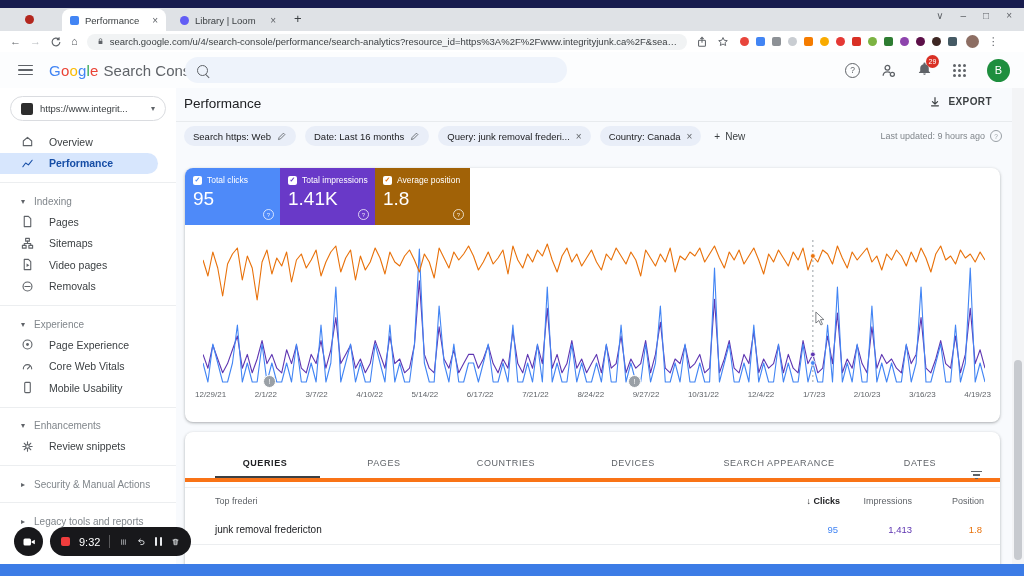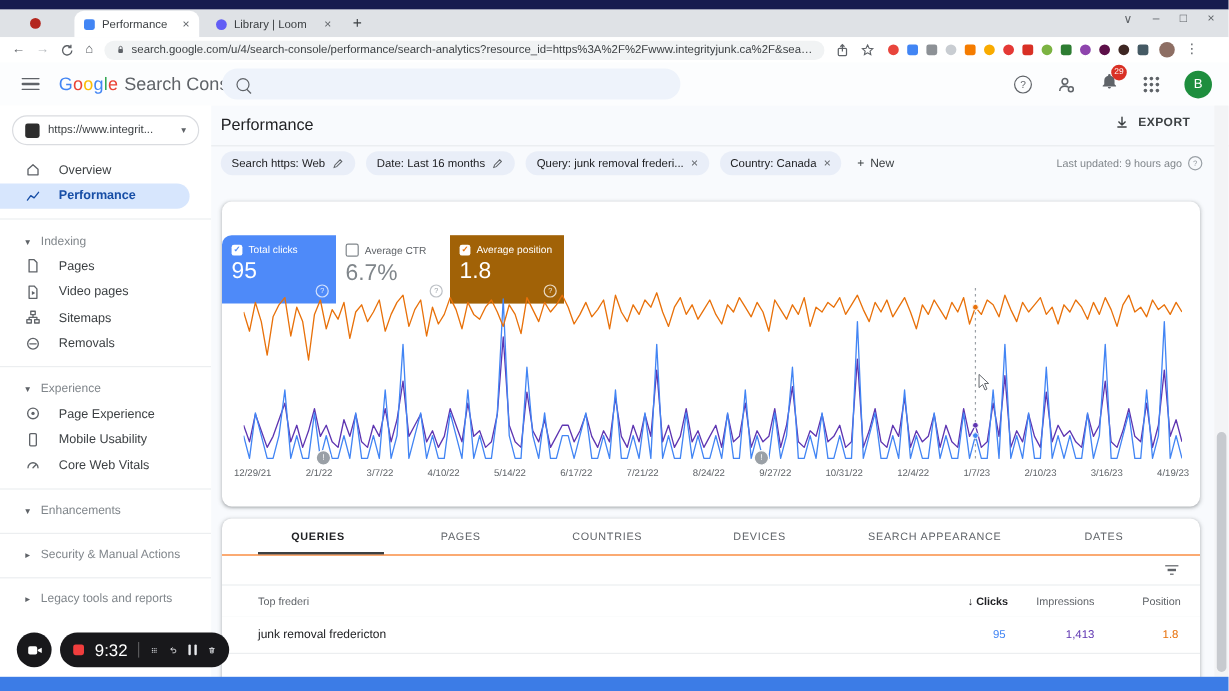--- a/index.html
+++ b/index.html
@@ -73,38 +73,38 @@
   .nav-item.active{background:#d7e6fd;border-radius:0 14px 14px 0;color:#174ea6;font-weight:bold;width:158px;box-sizing:border-box;}
   .side-div{height:1px;background:#eceef0;margin:8px 0;}
   .sec-title{display:flex;align-items:center;gap:9px;padding-left:21px;height:20px;font-size:10px;color:#80868b;}
   .sec-title .caret{font-size:8px;color:#5f6368;}
   svg.sic{stroke:#5f6368;fill:none;stroke-width:1.2;stroke-linecap:round;stroke-linejoin:round;}
   .active svg.sic{stroke:#174ea6;}
   
   .main{position:absolute;left:176px;top:88px;width:848px;height:476px;background:#f8fafd;}
   .title-row{position:absolute;top:0;left:0;width:100%;height:30px;}
   .page-title{position:absolute;left:8px;top:8px;font-size:13.5px;color:#202124;}
-  .export-btn{position:absolute;right:32px;top:8px;display:flex;align-items:center;gap:7px;
+  .export-btn{position:absolute;right:32px;top:8px;display:flex;align-items:flex-start;gap:7px;
               font-size:10px;font-weight:bold;letter-spacing:.4px;color:#3c4043;}
   .main-div{position:absolute;top:33px;left:0;width:100%;height:1px;background:#e8ebee;}
   .filter-row{position:absolute;top:38px;left:8px;display:flex;align-items:center;gap:9px;}
   .chip{height:20px;background:#e9eef8;border-radius:11px;display:flex;align-items:center;gap:6px;
         padding:0 9px;font-size:9.5px;color:#202124;}
   .chip .cx{color:#5f6368;font-size:10px;}
   .new-filter{display:flex;align-items:center;gap:5px;font-size:10px;color:#3c4043;margin-left:4px;}
   .last-updated{position:absolute;top:42px;right:22px;display:flex;align-items:center;gap:5px;
                 font-size:9px;color:#80868b;}
   .qcircle-sm{width:10px;height:10px;border:1px solid #9aa0a6;border-radius:50%;color:#9aa0a6;
               font-size:6.5px;display:flex;align-items:center;justify-content:center;}
   
   .card{position:absolute;left:9px;width:815px;background:#fff;border-radius:8px;
         box-shadow:0 1px 2px rgba(60,64,67,.25),0 1px 3px 1px rgba(60,64,67,.12);}
   .card1{top:80px;height:254px;}
   .tiles{position:absolute;top:0;left:0;display:flex;}
-  .tile{width:95px;height:57px;position:relative;padding:7px 8px;box-sizing:border-box;margin-top:28px;}
+  .tile{width:95px;height:57px;position:relative;padding:7px 8px;box-sizing:border-box;}
   .tile:first-child{border-top-left-radius:8px;}
   .tile-head{display:flex;align-items:center;gap:5px;}
   .cbx{width:9px;height:9px;border-radius:2px;background:#fff;display:flex;align-items:center;justify-content:center;
        font-size:7px;font-weight:bold;flex:0 0 auto;}
   .tile-label{font-size:8.5px;color:#fff;white-space:nowrap;}
   .tile-value{font-size:19px;color:#fff;margin-top:3px;}
   .tile-q{position:absolute;right:6px;bottom:5px;width:9px;height:9px;border:1px solid rgba(255,255,255,.75);
           border-radius:50%;color:rgba(255,255,255,.85);font-size:6px;display:flex;align-items:center;justify-content:center;}
   .tile.clicks{background:#4e8af9;}
   .tile.impressions{background:#6939c8;}
@@ -118,21 +118,21 @@
   .tile.impressions .cbx{color:#6939c8;}
   .tile.position .cbx{color:#e8710a;}
   .chart-wrap{position:absolute;left:18px;top:66px;width:782px;height:150px;}
   .axis-labels{position:absolute;left:10px;top:222px;width:796px;display:flex;justify-content:space-between;}
   .axis-labels span{font-size:8px;color:#5f6368;}
   .anno-dot{position:absolute;top:207px;width:11px;height:11px;border-radius:50%;background:#9aa0a6;
             color:#fff;font-size:7px;display:flex;align-items:center;justify-content:center;border:1px solid #fff;}
   .anno-1{left:78px;} .anno-2{left:443px;}
   
   .card2{top:344px;height:220px;}
-  .tbl-tabs{position:absolute;top:0;left:0;width:100%;height:30px;border-bottom:1px solid #f97316;}
+  .tbl-tabs{position:absolute;top:16px;left:0;width:100%;height:30px;border-bottom:4px solid #f97316;}
   .ttab{position:absolute;top:10px;transform:translateX(-50%);font-size:9px;letter-spacing:.6px;color:#5f6368;}
   .ttab.active{color:#202124;font-weight:bold;}
   .t0{left:80px}.t1{left:199px}.t2{left:321px}.t3{left:448px}.t4{left:594px}.t5{left:735px}
   .ttab-underline{position:absolute;top:27.5px;left:30px;width:105px;height:2.5px;background:#3c4043;}
   .tbl-filter-row{position:absolute;top:31px;left:0;width:100%;height:24px;}
   .filter-icon{position:absolute;right:18px;top:8px;width:11px;display:flex;flex-direction:column;gap:2px;align-items:center;}
   .filter-icon i{height:1.4px;background:#5f6368;display:block;}
   .filter-icon i:nth-child(1){width:11px}.filter-icon i:nth-child(2){width:7px}.filter-icon i:nth-child(3){width:3px}
   .tbl-head{position:absolute;top:55px;left:0;width:100%;height:26px;border-top:1px solid #eceef0;border-bottom:1px solid #eceef0;}
   .th-queries{position:absolute;left:30px;top:8px;font-size:9px;color:#5f6368;}
@@ -147,21 +147,21 @@
   .td-pos{right:18px;color:#e8710a;}
   
   .scrollbar{position:absolute;right:0;top:88px;width:12px;height:476px;background:#f3f4f6;}
   .scroll-thumb{position:absolute;right:2px;top:272px;width:8px;height:200px;background:#c7cacf;border-radius:4px;}
   
   .loom-circle{position:absolute;left:14px;top:527px;width:29px;height:29px;border-radius:50%;background:#18181b;
                display:flex;align-items:center;justify-content:center;z-index:30;}
   .loom-pill{position:absolute;left:50px;top:527px;width:141px;height:29px;border-radius:15px;background:#18181b;
              display:flex;align-items:center;gap:9px;padding:0 11px;box-sizing:border-box;z-index:30;}
   .stop-sq{width:9px;height:9px;border-radius:2px;background:#f03d3d;flex:0 0 auto;}
-  .rec-time{color:#fff;font-size:14px;}
+  .rec-time{color:#fff;font-size:11px;}
   .loom-sep{width:1px;height:13px;background:rgba(255,255,255,.28);}
   .pause-ic{display:flex;gap:2.5px;}
   .pause-ic i{width:2.2px;height:9px;background:#e8eaed;display:block;border-radius:1px;}
 </style>
 </head>
 <body>
 
 <div class="stage">
 
   <div class="top-strip"></div>
@@ -300,40 +300,40 @@
       <span class="nicon">
           <svg class="sic" viewBox="0 0 14 14">
             <path d="M3.5 1.5H8l2.5 2.5v8.5h-7z"></path>
           </svg>
         </span>
       <span>Pages</span>
     </div>
     <div class="nav-item">
       <span class="nicon">
           <svg class="sic" viewBox="0 0 14 14">
-            <path d="M3.5 1.5H8l2.5 2.5v8.5h-7z"></path>
-            <path d="M6 6l3 1.8L6 9.6z" fill="#5f6368" stroke="none"></path>
-          </svg>
-        </span>
-      <span>Video pages</span>
-    </div>
-    <div class="nav-item">
-      <span class="nicon">
-          <svg class="sic" viewBox="0 0 14 14">
             <rect x="5" y="1.5" width="4" height="3"></rect>
             <rect x="1.5" y="9" width="4" height="3"></rect>
             <rect x="8.5" y="9" width="4" height="3"></rect>
             <path d="M7 4.5V7M3.5 9V7h7v2"></path>
           </svg>
         </span>
       <span>Sitemaps</span>
     </div>
     <div class="nav-item">
       <span class="nicon">
           <svg class="sic" viewBox="0 0 14 14">
+            <path d="M3.5 1.5H8l2.5 2.5v8.5h-7z"></path>
+            <path d="M6 6l3 1.8L6 9.6z" fill="#5f6368" stroke="none"></path>
+          </svg>
+        </span>
+      <span>Video pages</span>
+    </div>
+    <div class="nav-item">
+      <span class="nicon">
+          <svg class="sic" viewBox="0 0 14 14">
             <circle cx="7" cy="7" r="4.8"></circle>
             <line x1="4.2" y1="7" x2="9.8" y2="7"></line>
           </svg>
         </span>
       <span>Removals</span>
     </div>
     <div class="side-div"></div>
     <div class="sec-title">
       <span class="caret">▾</span>
       <span>Experience</span>
@@ -343,38 +343,47 @@
           <svg class="sic" viewBox="0 0 14 14">
             <circle cx="7" cy="7" r="4.8"></circle>
             <circle cx="7" cy="7" r="1.5" fill="#5f6368" stroke="none"></circle>
           </svg>
         </span>
       <span>Page Experience</span>
     </div>
     <div class="nav-item">
       <span class="nicon">
           <svg class="sic" viewBox="0 0 14 14">
-            <rect x="4" y="1.5" width="6" height="11" rx="1"></rect>
-          </svg>
-        </span>
-      <span>Mobile Usability</span>
-    </div>
-    <div class="nav-item">
-      <span class="nicon">
-          <svg class="sic" viewBox="0 0 14 14">
             <path d="M2.5 9.5a4.5 4.5 0 0 1 9 0"></path>
             <line x1="7" y1="9.5" x2="9.8" y2="6.5"></line>
           </svg>
         </span>
       <span>Core Web Vitals</span>
+    </div>
+    <div class="nav-item">
+      <span class="nicon">
+          <svg class="sic" viewBox="0 0 14 14">
+            <rect x="4" y="1.5" width="6" height="11" rx="1"></rect>
+          </svg>
+        </span>
+      <span>Mobile Usability</span>
     </div>
     <div class="side-div"></div>
     <div class="sec-title">
       <span class="caret">▾</span>
       <span>Enhancements</span>
+    </div>
+    <div class="nav-item">
+      <span class="nicon">
+          <svg class="sic" viewBox="0 0 14 14">
+            <circle cx="7" cy="7" r="2"></circle>
+            <path d="M7 2v2M7 10v2M2 7h2M10 7h2M3.5 3.5l1.4 1.4M9.1 9.1l1.4 1.4M10.5 3.5 9.1 4.9M4.9 9.1 3.5 10.5"></path>
+          </svg>
+        </span>
+      <span>Review snippets</span>
     </div>
     <div class="side-div"></div>
     <div class="sec-title">
       <span class="caret">▸</span>
       <span>Security &amp; Manual Actions</span>
     </div>
     <div class="side-div"></div>
     <div class="sec-title">
       <span class="caret">▸</span>
       <span>Legacy tools and reports</span>
@@ -427,26 +436,26 @@
     <div class="card card1">
       <div class="tiles">
         <div class="tile clicks">
           <div class="tile-head">
             <span class="cbx">✓</span>
             <span class="tile-label">Total clicks</span>
           </div>
           <div class="tile-value">95</div>
           <span class="tile-q">?</span>
         </div>
-        <div class="tile ctr">
+        <div class="tile impressions">
           <div class="tile-head">
-            <span class="cbx"></span>
-            <span class="tile-label">Average CTR</span>
+            <span class="cbx">✓</span>
+            <span class="tile-label">Total impressions</span>
           </div>
-          <div class="tile-value">6.7%</div>
+          <div class="tile-value">1.41K</div>
           <span class="tile-q">?</span>
         </div>
         <div class="tile position">
           <div class="tile-head">
             <span class="cbx">✓</span>
             <span class="tile-label">Average position</span>
           </div>
           <div class="tile-value">1.8</div>
           <span class="tile-q">?</span>
         </div>

